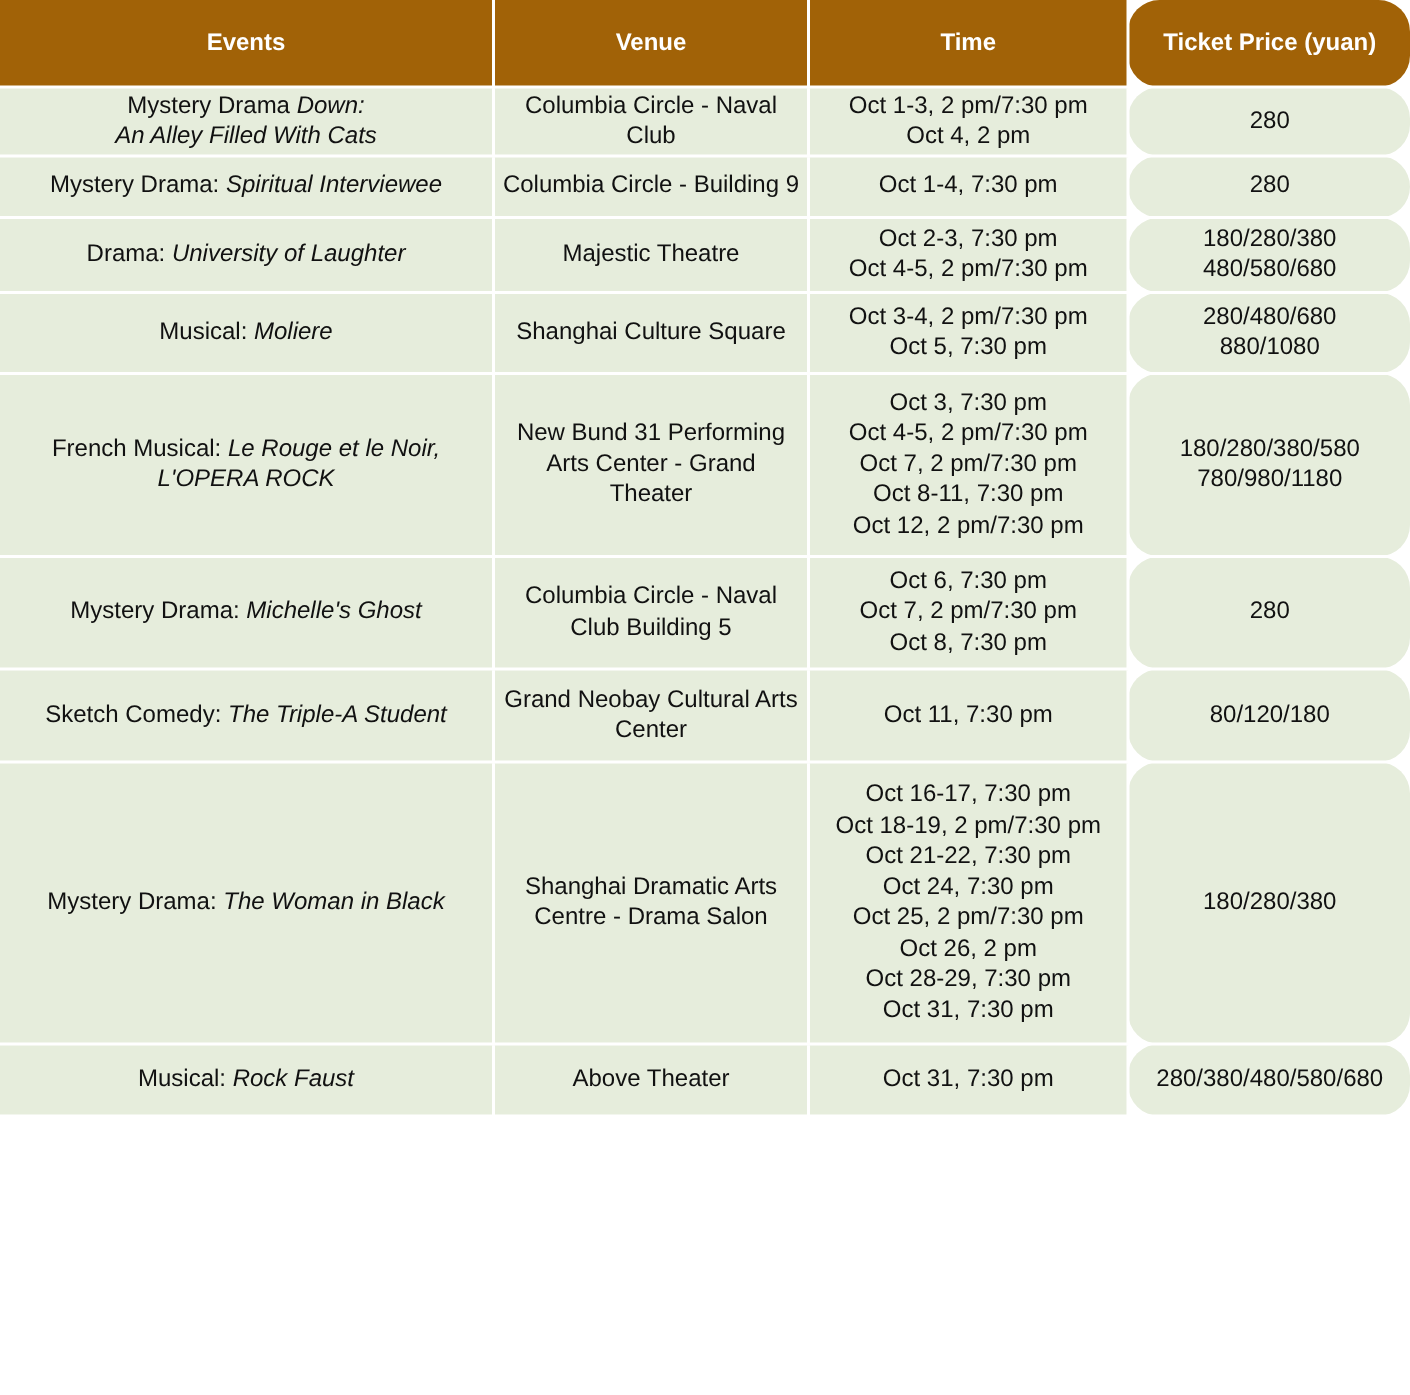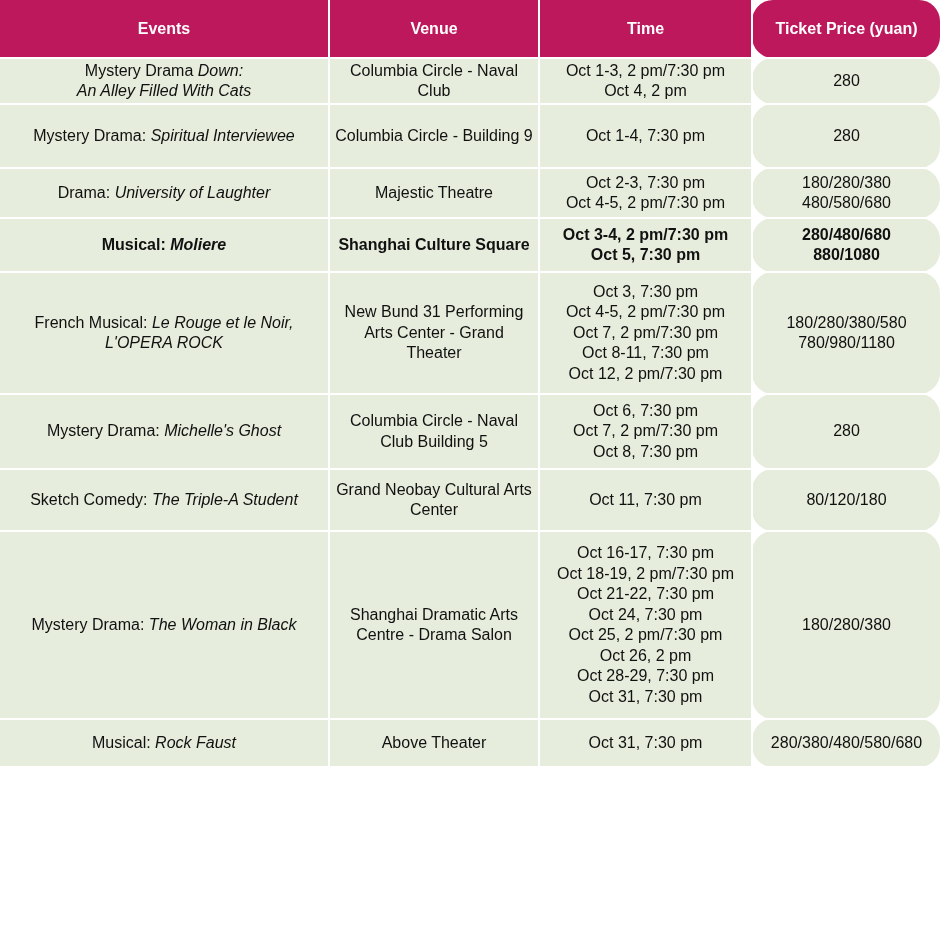--- a/index.html
+++ b/index.html
@@ -1,19 +1,19 @@
 <!DOCTYPE html>
 <html><head>
 <meta charset="utf-8">
 <style>
   html, body { margin: 0; padding: 0; background: #ffffff; }
   body { width: 940px; height: 930px; overflow: hidden; font-family: "Liberation Sans", sans-serif; }
   table { border-collapse: collapse; width: 940px; table-layout: fixed; }
   col.c1 { width: 329px; } col.c2 { width: 210px; } col.c3 { width: 213px; } col.c4 { width: 188px; }
-  th { background: #be185d; color: #ffffff; font-weight: bold; font-size: 16px; height: 57px;
+  th { background: #a16207; color: #ffffff; font-weight: bold; font-size: 16px; height: 57px;
        border-right: 2px solid #ffffff; border-bottom: 2px solid #ffffff; text-align: center; padding: 0; }
   td { background: #e6eddc; color: #111111; font-size: 16px; line-height: 20.5px; text-align: center;
        vertical-align: middle; border-right: 2px solid #ffffff; border-bottom: 2px solid #ffffff; padding: 0 2px; }
   th:last-child, td:last-child { border-right: none; border-radius: 21px; }
   .line { display: block; }
   em { font-style: italic; }
 </style>
 </head>
 <body>
 
@@ -40,21 +40,21 @@
           <span class="line">Club</span>
         </td>
         <td>
           <span class="line">Oct 1-3, 2 pm/7:30 pm</span>
           <span class="line">Oct 4, 2 pm</span>
         </td>
         <td>
           <span class="line">280</span>
         </td>
       </tr>
-      <tr style="height: 64px;">
+      <tr style="height: 41px;">
         <td><span>Mystery Drama: </span><em>Spiritual Interviewee</em></td>
         <td>
           <span class="line">Columbia Circle - Building 9</span>
         </td>
         <td>
           <span class="line">Oct 1-4, 7:30 pm</span>
         </td>
         <td>
           <span class="line">280</span>
         </td>
@@ -66,21 +66,21 @@
         </td>
         <td>
           <span class="line">Oct 2-3, 7:30 pm</span>
           <span class="line">Oct 4-5, 2 pm/7:30 pm</span>
         </td>
         <td>
           <span class="line">180/280/380</span>
           <span class="line">480/580/680</span>
         </td>
       </tr>
-      <tr style="height: 54px; font-weight: bold;">
+      <tr style="height: 54px;">
         <td><span>Musical: </span><em>Moliere</em></td>
         <td>
           <span class="line">Shanghai Culture Square</span>
         </td>
         <td>
           <span class="line">Oct 3-4, 2 pm/7:30 pm</span>
           <span class="line">Oct 5, 7:30 pm</span>
         </td>
         <td>
           <span class="line">280/480/680</span>

